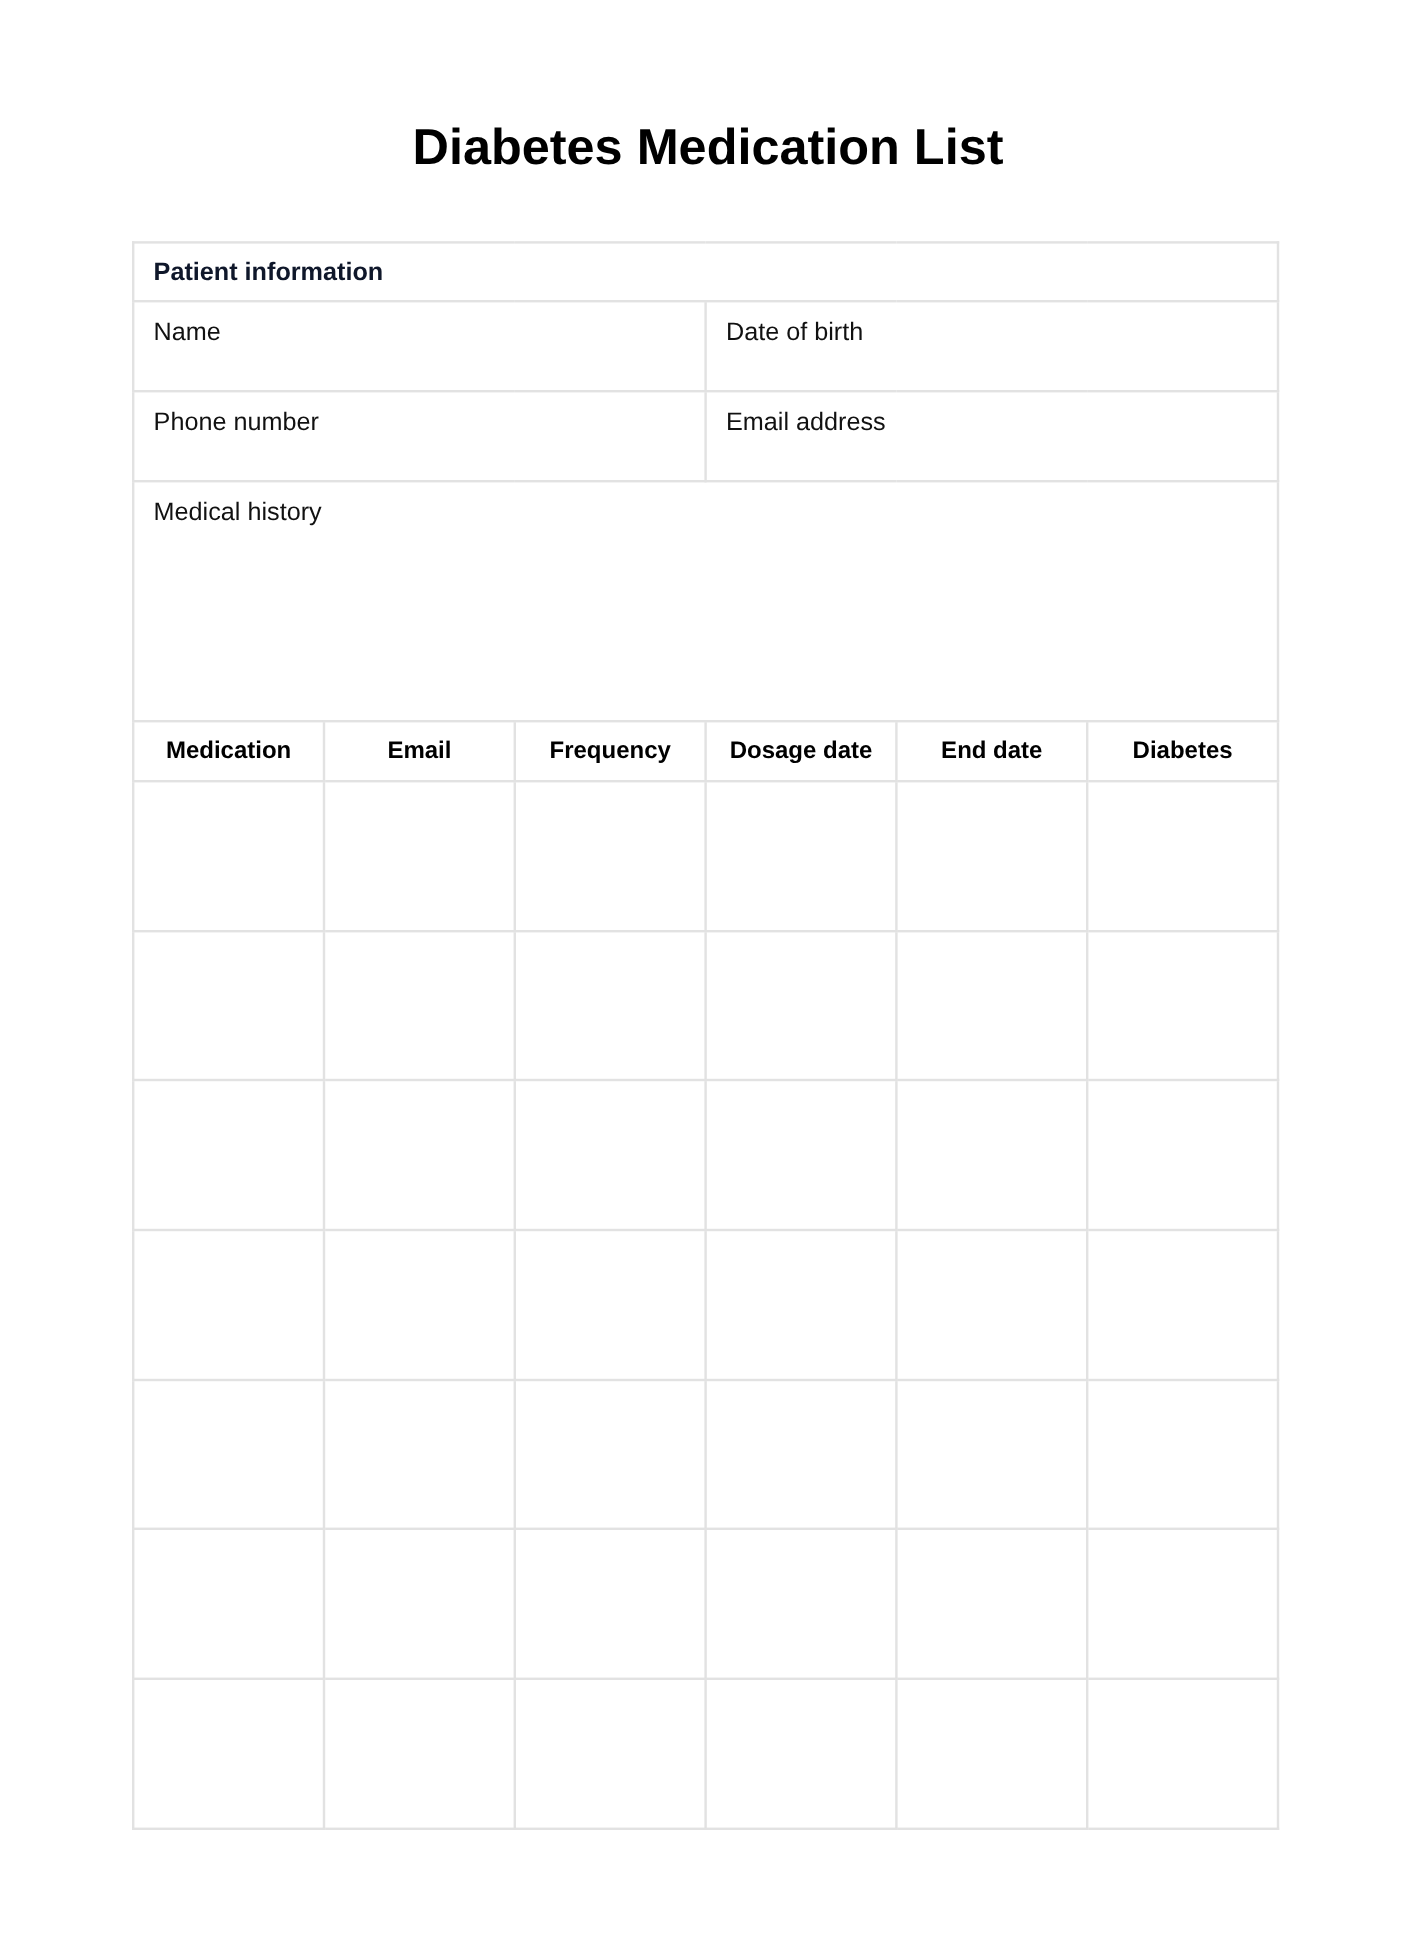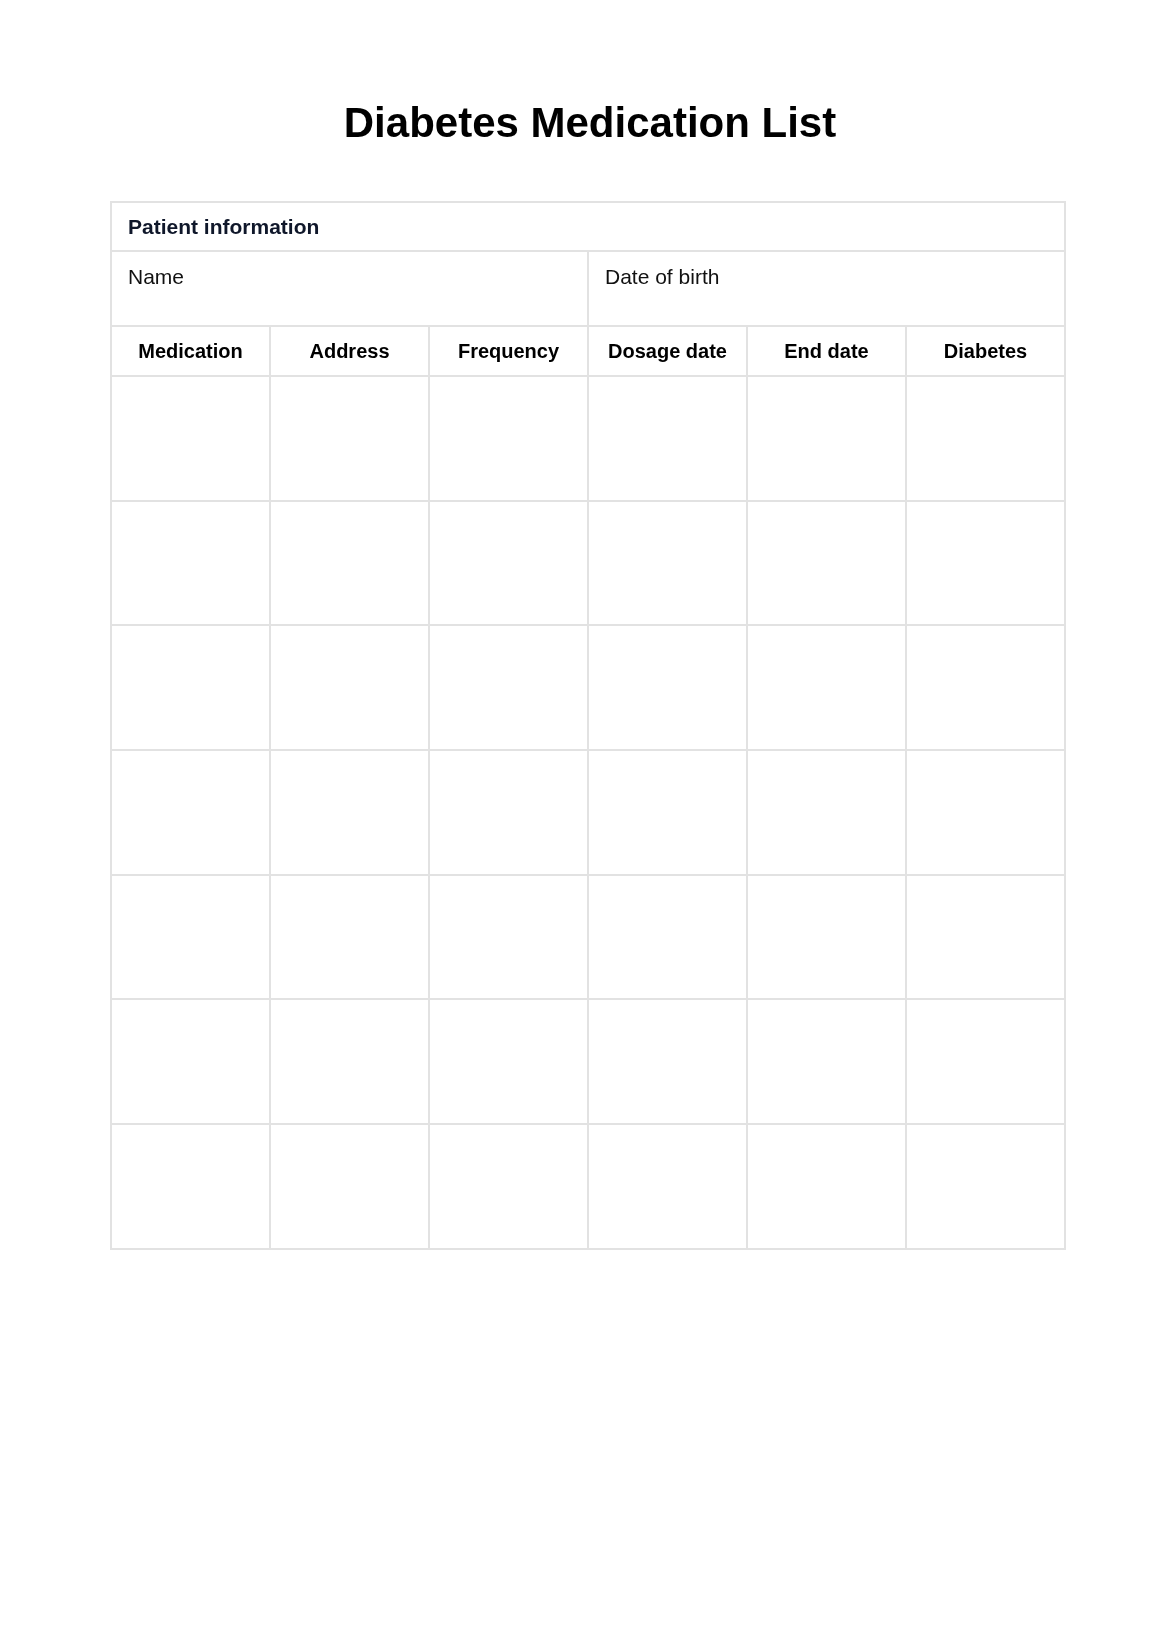--- a/index.html
+++ b/index.html
@@ -92,23 +92,36 @@
       </td>
     </tr>
     <tr class="r-field">
       <td colspan="3">
         <span class="cell-label">Name</span>
       </td>
       <td colspan="3">
         <span class="cell-label">Date of birth</span>
       </td>
     </tr>
+    <tr class="r-field">
+      <td colspan="3">
+        <span class="cell-label">Phone number</span>
+      </td>
+      <td colspan="3">
+        <span class="cell-label">Email address</span>
+      </td>
+    </tr>
+    <tr class="r-history">
+      <td colspan="6">
+        <span class="cell-label">Medical history</span>
+      </td>
+    </tr>
     <tr class="r-head">
       <th>Medication</th>
-      <th>Address</th>
+      <th>Email</th>
       <th>Frequency</th>
       <th>Dosage date</th>
       <th>End date</th>
       <th>Diabetes</th>
     </tr>
     <tr class="r-data">
       <td></td>
       <td></td>
       <td></td>
       <td></td>

